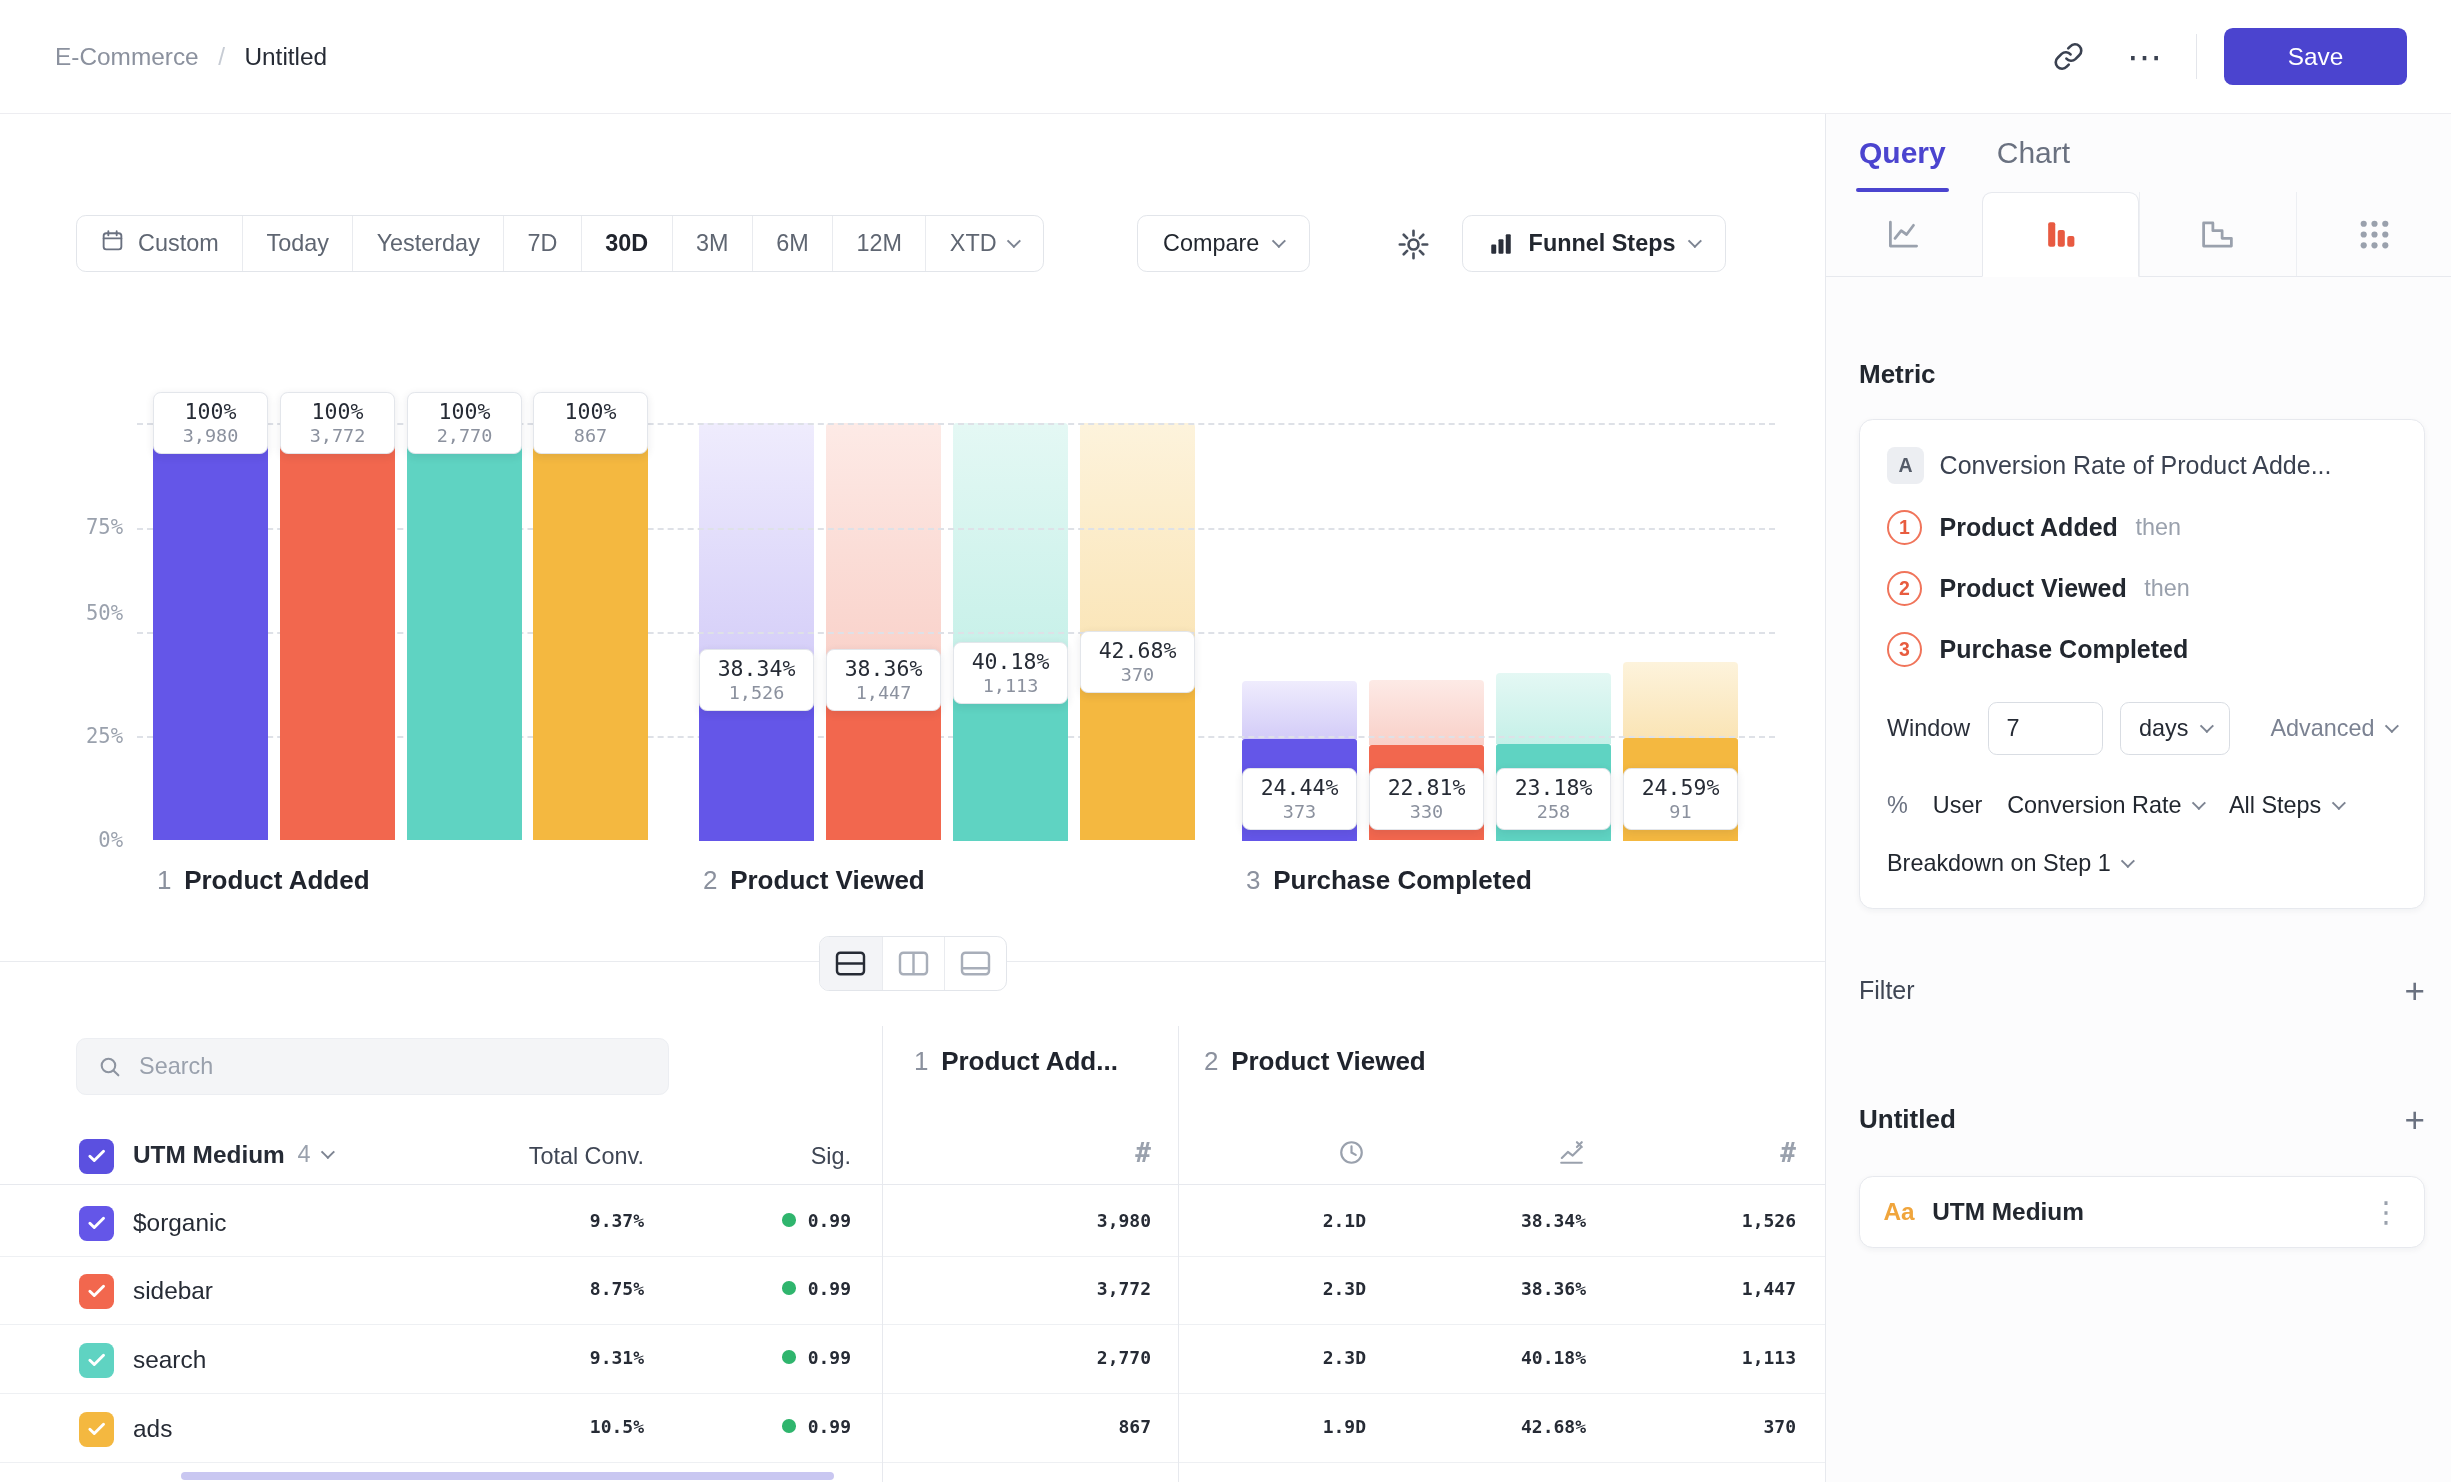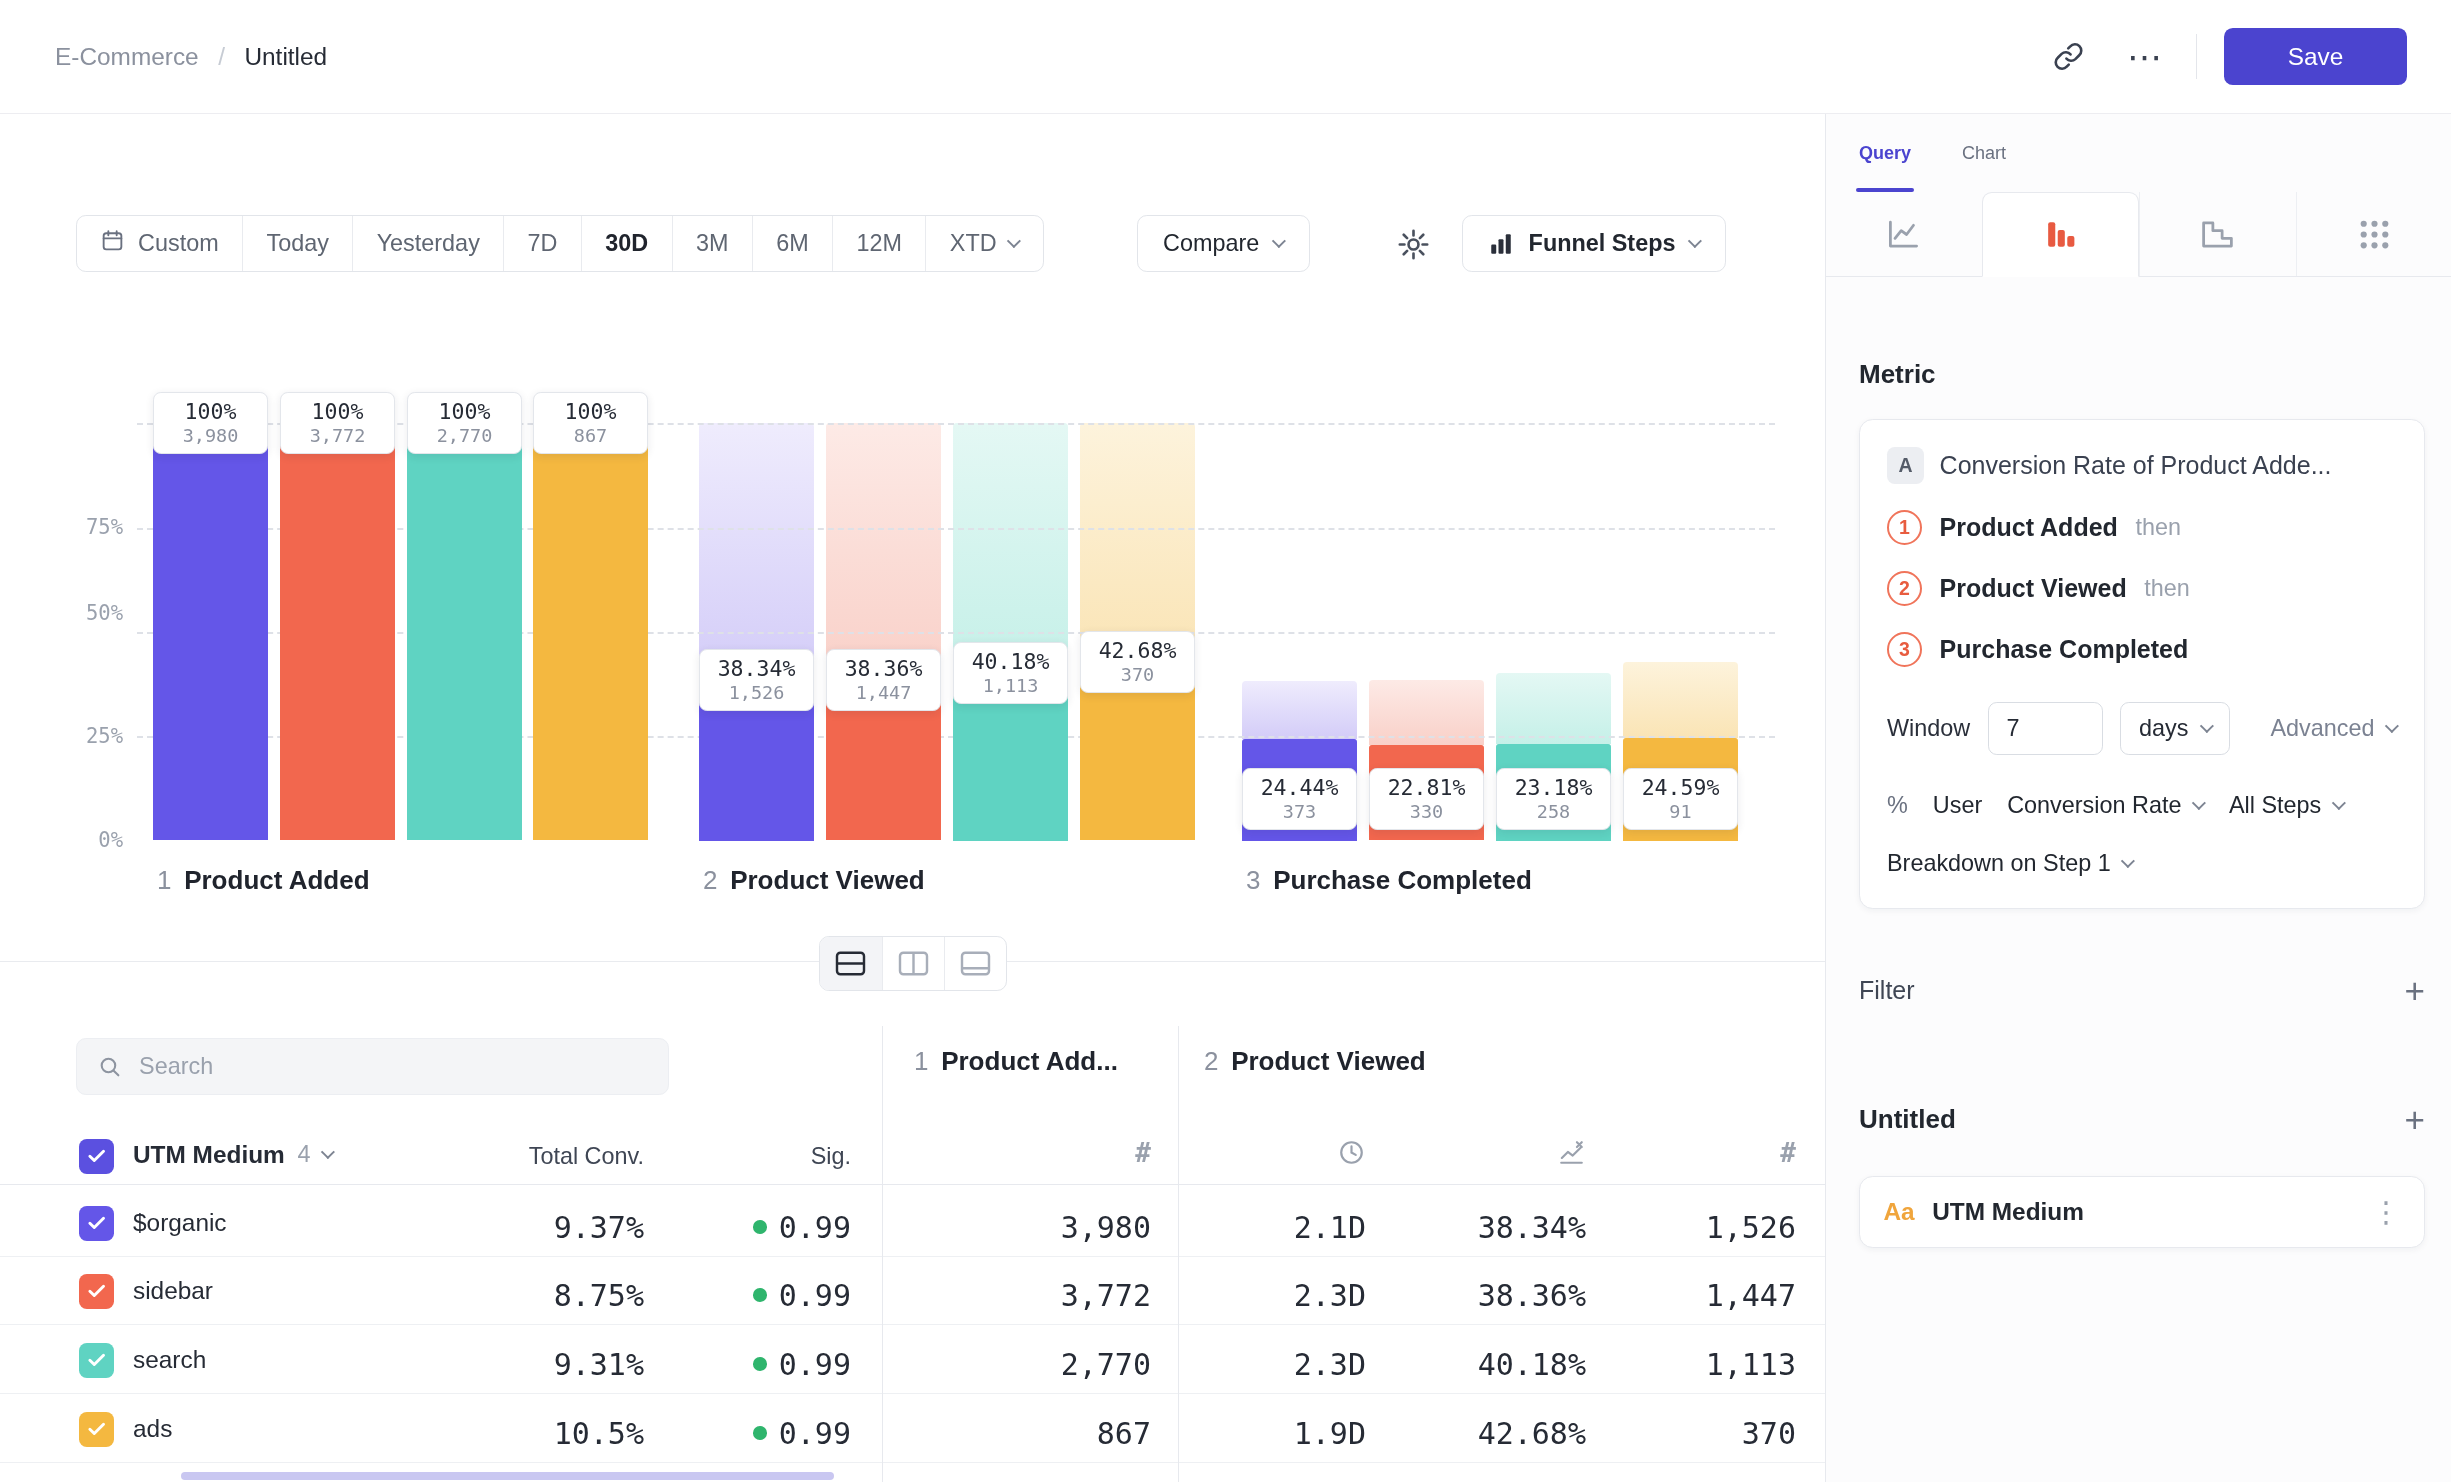--- a/index.html
+++ b/index.html
@@ -93,37 +93,37 @@
 
   .c-total { left:390px; width:254px; }
   .c-sig   { left:644px; width:207px; }
   .c-s1c   { left:897px; width:254px; }
   .c-s2t   { left:1200px; width:166px; }
   .c-s2p   { left:1395px; width:191px; }
   .c-s2c   { left:1619px; width:177px; }
 
   .tbody { position:absolute; inset:0; }
   .trow { position:absolute; left:0; right:0; height:68px; border-bottom:1px solid #eef0f3; }
-  .trow .cell { position:absolute; top:20.5px; text-align:right; font-size:30px; color:#262b35; }
+  .trow .cell { position:absolute; top:20.5px; text-align:right; font-size:18px; color:#262b35;font-weight:bold; }
   .rcheck { position:absolute; left:79px; top:16.6px; width:35px; height:35px; border-radius:7.8px;
             display:flex; align-items:center; justify-content:center; cursor:pointer; }
   .rname { position:absolute; left:133px; top:19.5px; font-size:24.4px; color:#262b35; }
   .sigwrap { display:flex; align-items:center; justify-content:flex-end; gap:11.7px; }
   .sigdot { width:13.7px; height:13.7px; border-radius:50%; background:#2fb56d; flex:none; }
 
   .vdiv { position:absolute; width:1px; top:912px; bottom:0; background:#e7e9ee; }
   .vd1 { left:882px; } .vd2 { left:1178px; }
   .hscroll { position:absolute; left:181px; top:1358px; width:653px; height:7.8px; border-radius:3.9px;
              background:#c9c7f1; cursor:pointer; }
 
   
   .sidebar { position:absolute; top:114px; right:0; width:627px; bottom:0; border-left:1px solid #e7e9ee;
              background:#fcfcfd; }
   .sb-tabs { display:flex; gap:51px; padding-left:33px; height:78px; align-items:center; }
-  .sb-tab { font-size:18px; color:#6a7180; cursor:pointer; position:relative; height:100%;
+  .sb-tab { font-size:30px; color:#6a7180; cursor:pointer; position:relative; height:100%;
             display:flex; align-items:center; }
   .sb-tab.active { color:#4b44cf; font-weight:600; }
   .sb-tab.active::after { content:""; position:absolute; left:-2.9px; right:-2.9px; bottom:0; height:3.9px;
                           background:#4b44cf; border-radius:2px; }
   .sb-icontabs { display:flex; height:85px; border-bottom:1px solid #e7e9ee; }
   .itab { flex:1; display:flex; align-items:center; justify-content:center; border-left:1px solid #edeff3;
           cursor:pointer; }
   .itab:first-child { border-left:none; }
   .itab.active { background:#fff; border:1px solid #e7e9ee; border-bottom:1px solid #fff;
                  border-radius:9.8px 9.8px 0 0; margin-bottom:-1px; }

